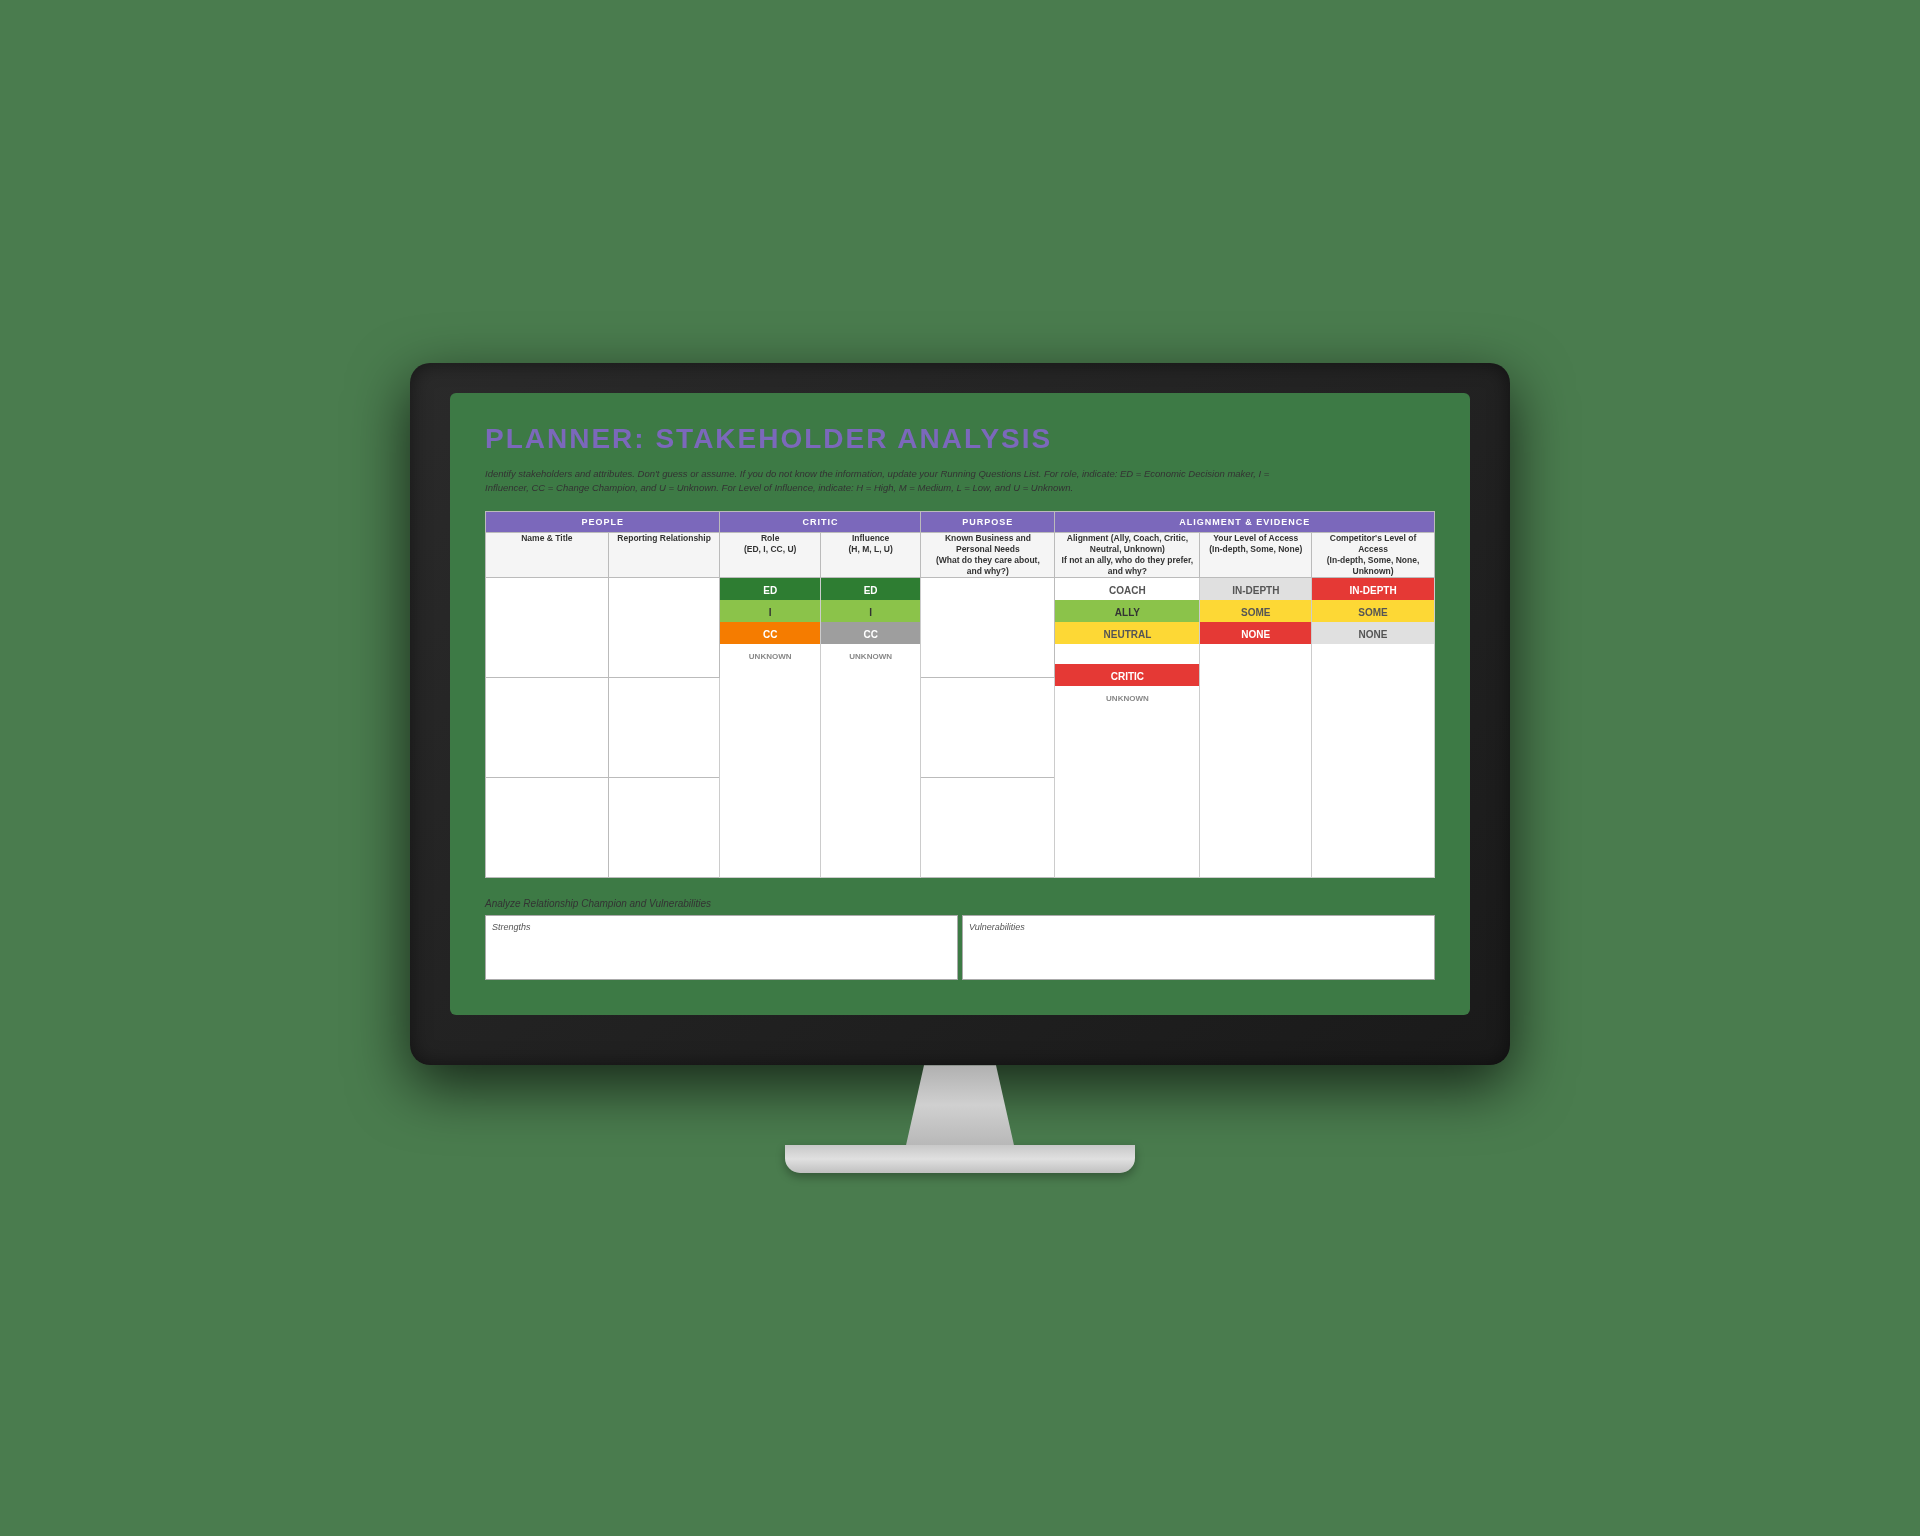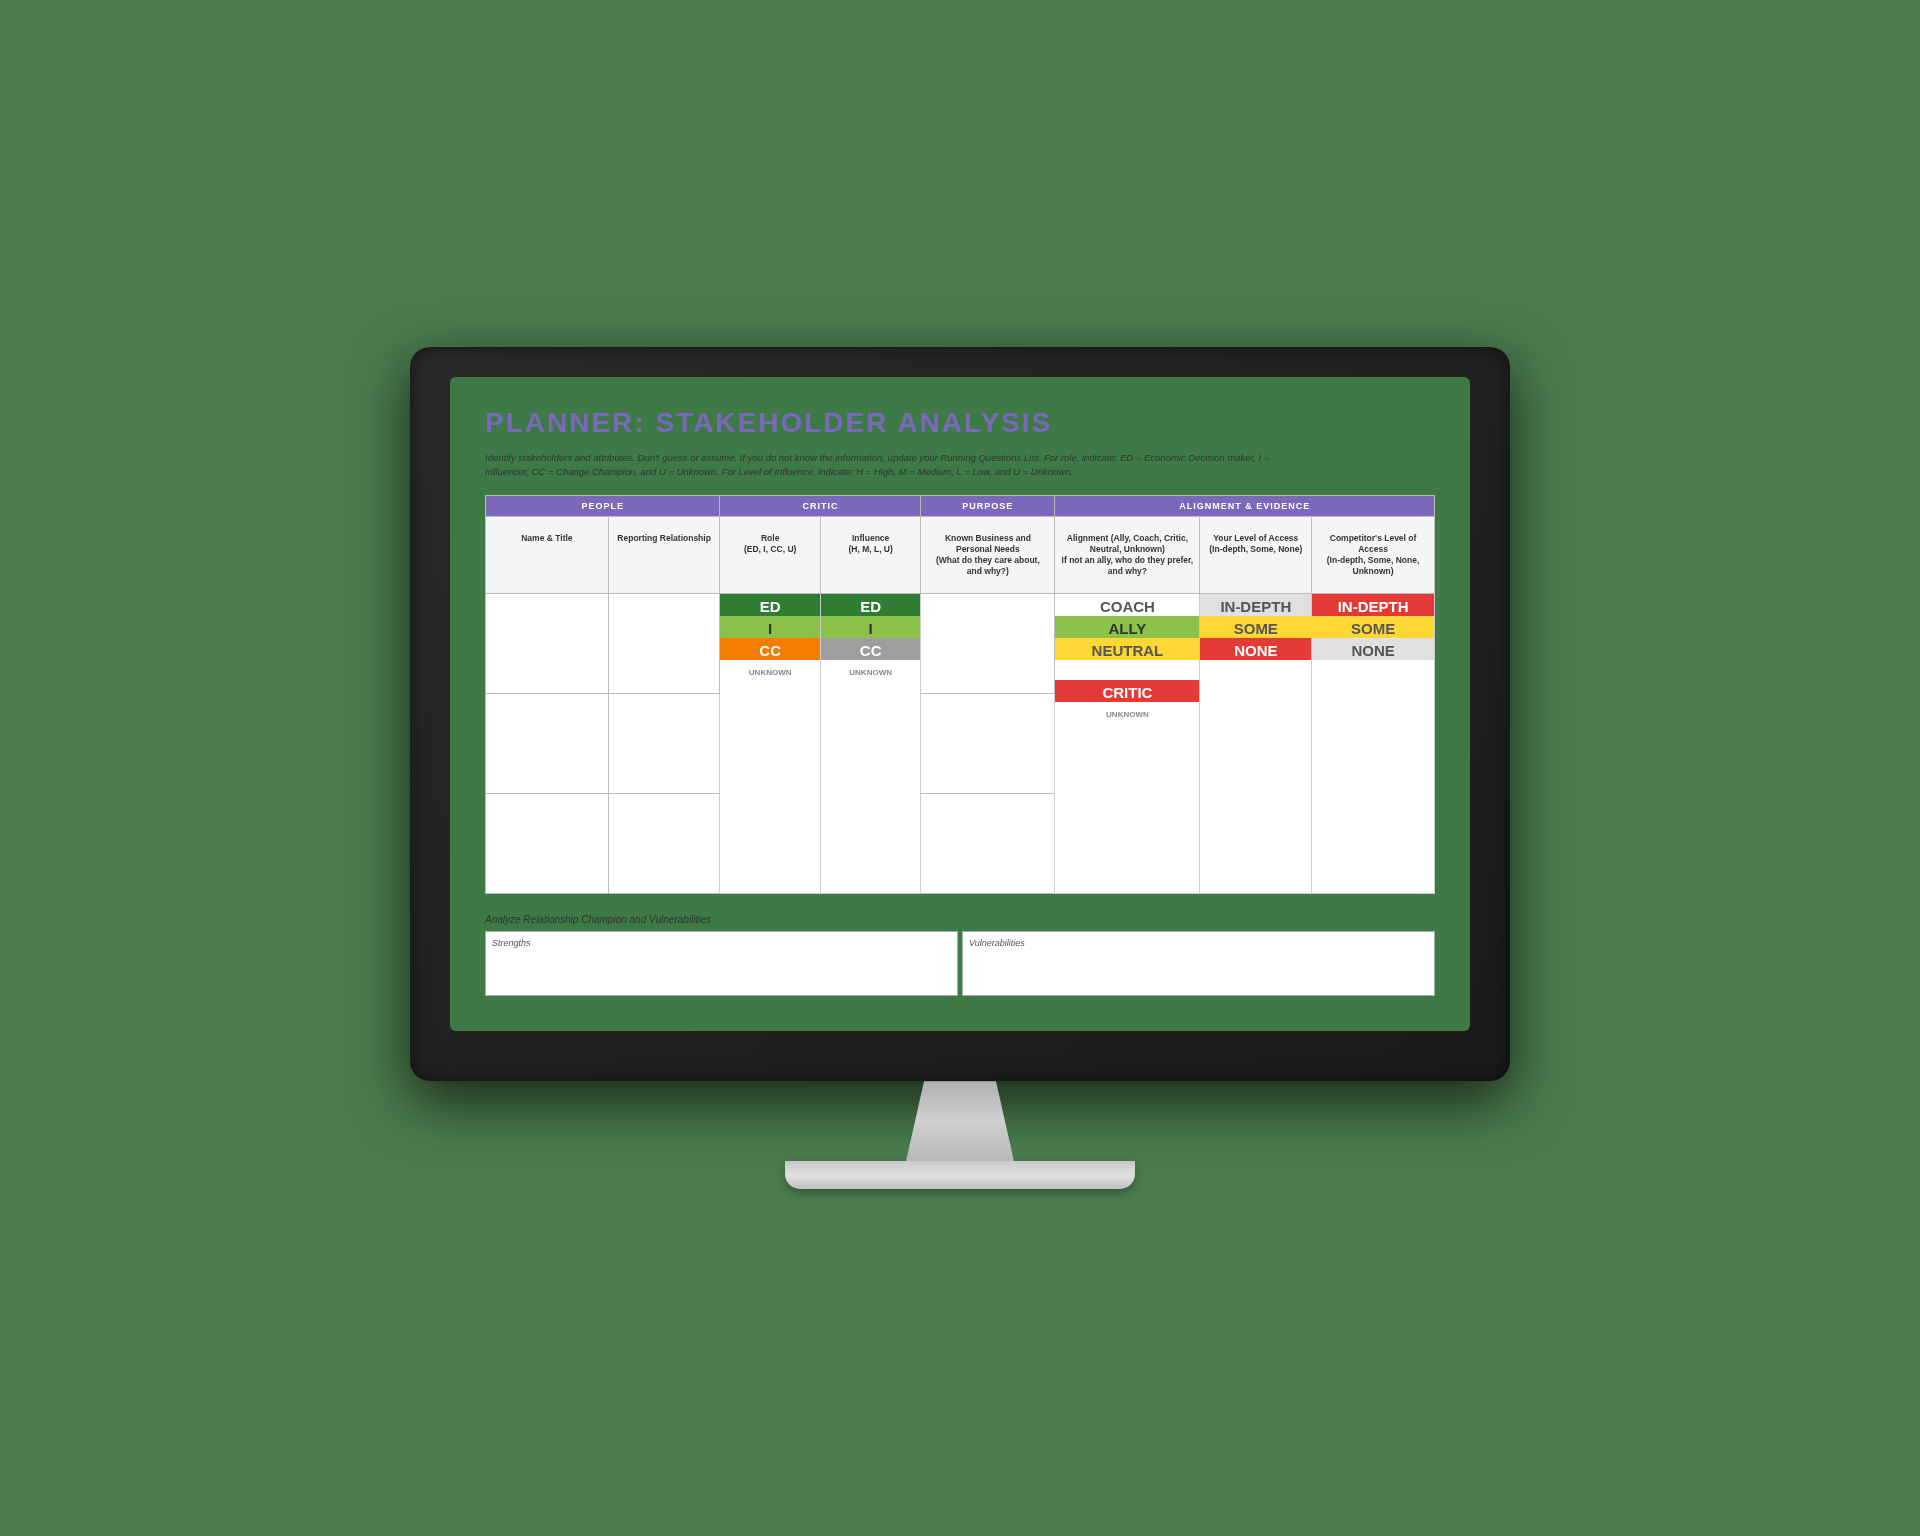--- a/index.html
+++ b/index.html
@@ -84,36 +84,36 @@
       letter-spacing: 1px;
       color: white;
     }
 
     .th-people { background: #7b68bb; }
     .th-power { background: #7b68bb; }
     .th-purpose { background: #7b68bb; }
     .th-alignment { background: #7b68bb; }
 
     .header-row-2 th {
-      padding: 16px 6px;
+      padding: 0 6px;
       text-align: center;
       font-size: 8.5px;
       font-weight: bold;
       color: #333;
       vertical-align: top;
       border: 1px solid #aaa;
       background: #f5f5f5;
       line-height: 1.3;
     }
 
     .legend-cell {
       padding: 2px 4px;
       text-align: center;
       font-weight: bold;
-      font-size: 15px;
+      font-size: 10px;
       line-height: 22px;
       height: 22px;
     }
 
     .cell-green-dark { background: #2e7d32; color: white; }
     .cell-green-light { background: #8bc34a; color: #333; }
     .cell-orange { background: #f57c00; color: white; }
     .cell-gray { background: #9e9e9e; color: white; }
     .cell-white { background: white; color: #555; }
     .cell-red { background: #e53935; color: white; }

